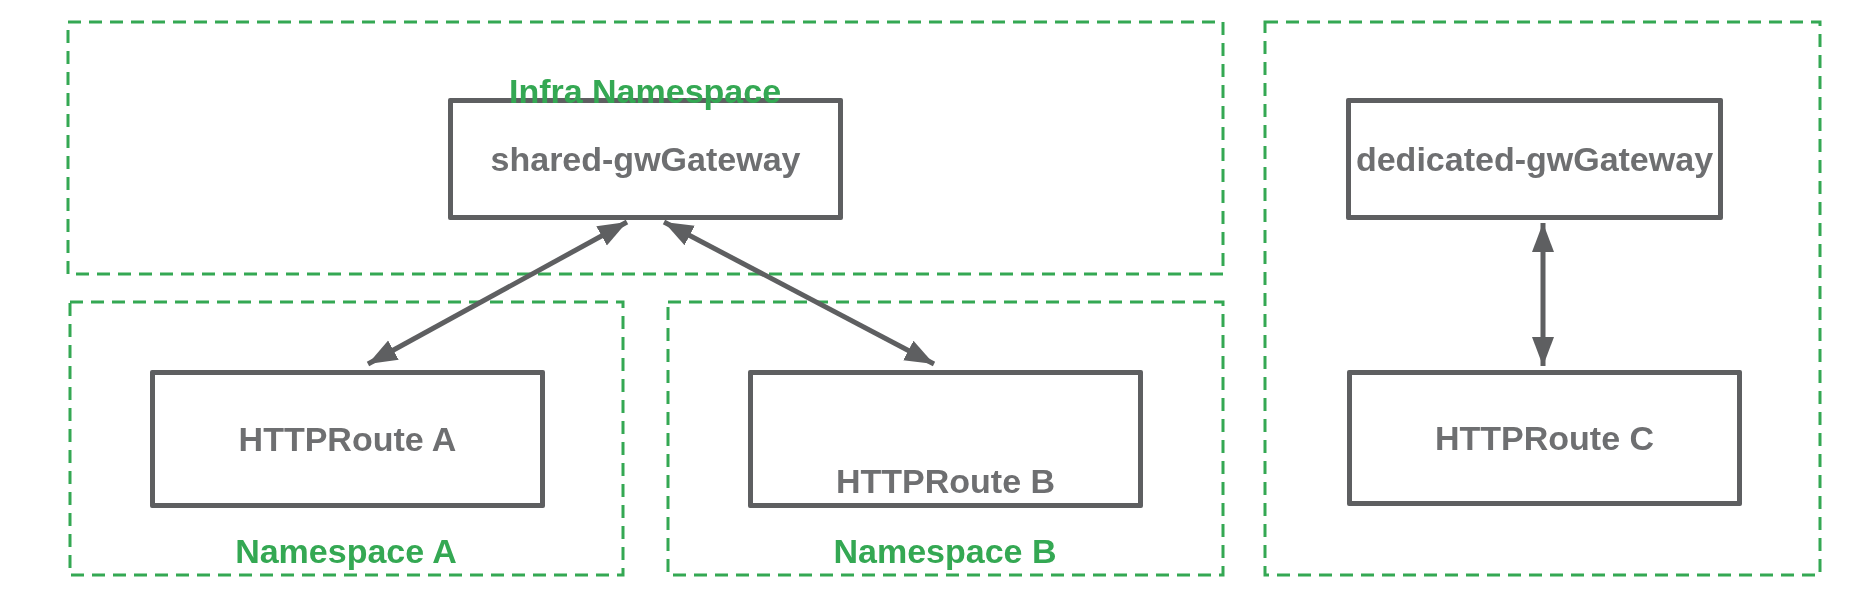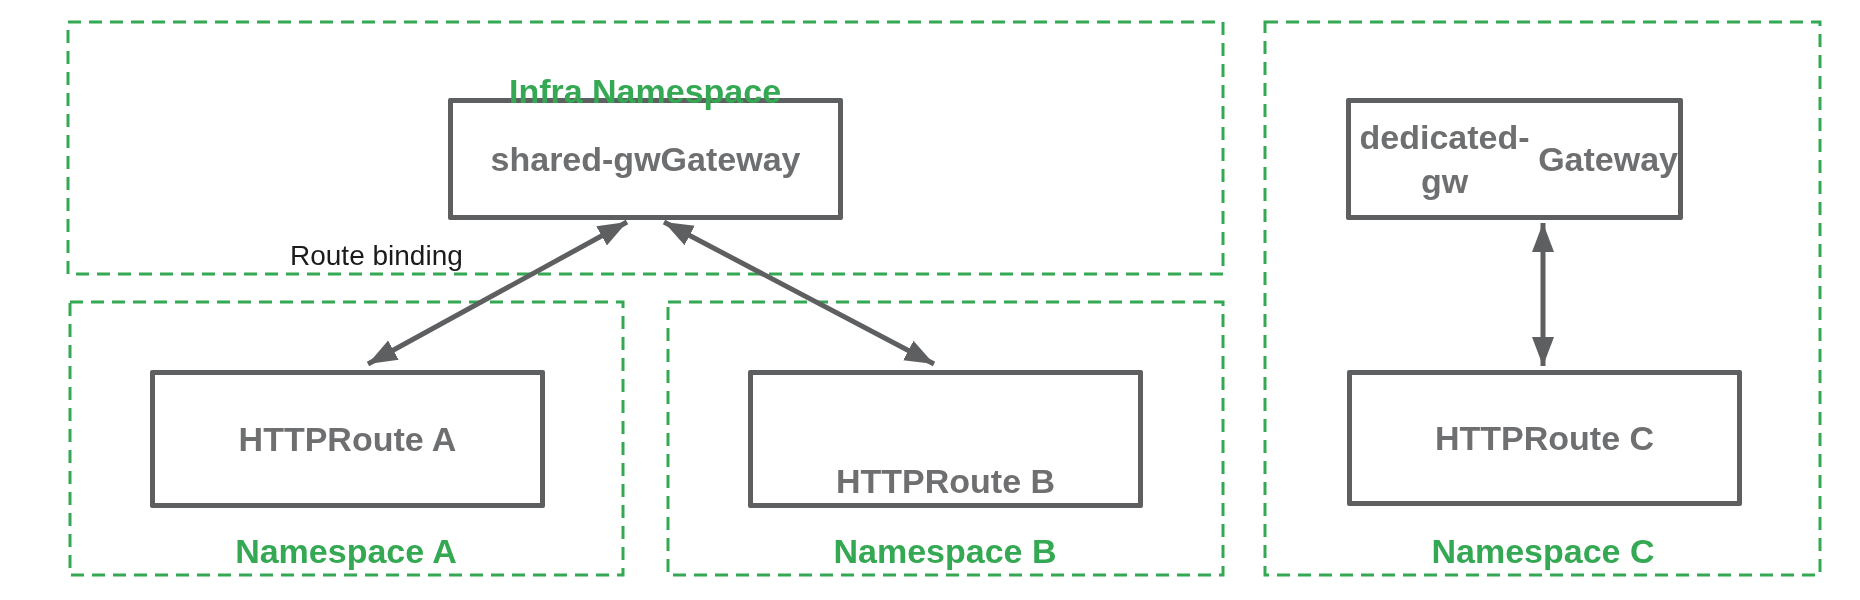--- a/index.html
+++ b/index.html
@@ -53,21 +53,21 @@
     position: absolute;
     color: #1B1B1B;
     font-weight: 400;
     font-size: 28px;
     line-height: 32px;
     white-space: nowrap;
     z-index: 3;
   }
   
   #shared-gw   { left: 448px;  top: 98px;  width: 395px; height: 122px; }
-  #dedicated-gw{ left: 1346px; top: 98px;  width: 337px; height: 122px; }
+  #dedicated-gw{ left: 1346px; top: 98px;  width: 377px; height: 122px; }
   #route-a     { left: 150px;  top: 370px; width: 395px; height: 138px; }
   #route-b     { left: 748px;  top: 370px; width: 395px; height: 138px; align-items: flex-end; }
   #route-c     { left: 1347px; top: 370px; width: 395px; height: 136px; }
   
   #lbl-infra { left: 645px;  top: 30px; margin-top: 42px;  }
   #lbl-ns-a  { left: 346px;  top: 532px; }
   #lbl-ns-b  { left: 945px;  top: 532px; text-align: right; }
   #lbl-ns-c  { left: 1543px; top: 532px; }
   #lbl-route-binding { left: 290px; top: 240px; }
 </style>
@@ -92,23 +92,21 @@
     <rect x="1265" y="22" width="555" height="553" fill="none" stroke="#34A853" stroke-width="3" stroke-dasharray="13 8"></rect>
 
     <line x1="368" y1="364" x2="627" y2="222" stroke="#5E5F61" stroke-width="5" marker-start="url(#ah-start)" marker-end="url(#ah-end)"></line>
     <line x1="934" y1="364" x2="664" y2="222" stroke="#5E5F61" stroke-width="5" marker-start="url(#ah-start)" marker-end="url(#ah-end)"></line>
     <line x1="1543" y1="366" x2="1543" y2="223" stroke="#5E5F61" stroke-width="5" marker-start="url(#ah-start)" marker-end="url(#ah-end)"></line>
   </svg>
 
   <div class="ns-label" id="lbl-infra">Infra Namespace</div>
   <div class="ns-label" id="lbl-ns-a">Namespace A</div>
   <div class="ns-label" id="lbl-ns-b">Namespace B</div>
-  <div class="ns-label" id="lbl-ns-c">Namespace C</div>
 
-  <div class="edge-label" id="lbl-route-binding">Route binding</div>
 
   <div class="node" id="shared-gw">
     <span>shared-gw</span>
     <span>Gateway</span>
   </div>
 
   <div class="node" id="route-a">
     <span>HTTPRoute A</span>
   </div>
 

